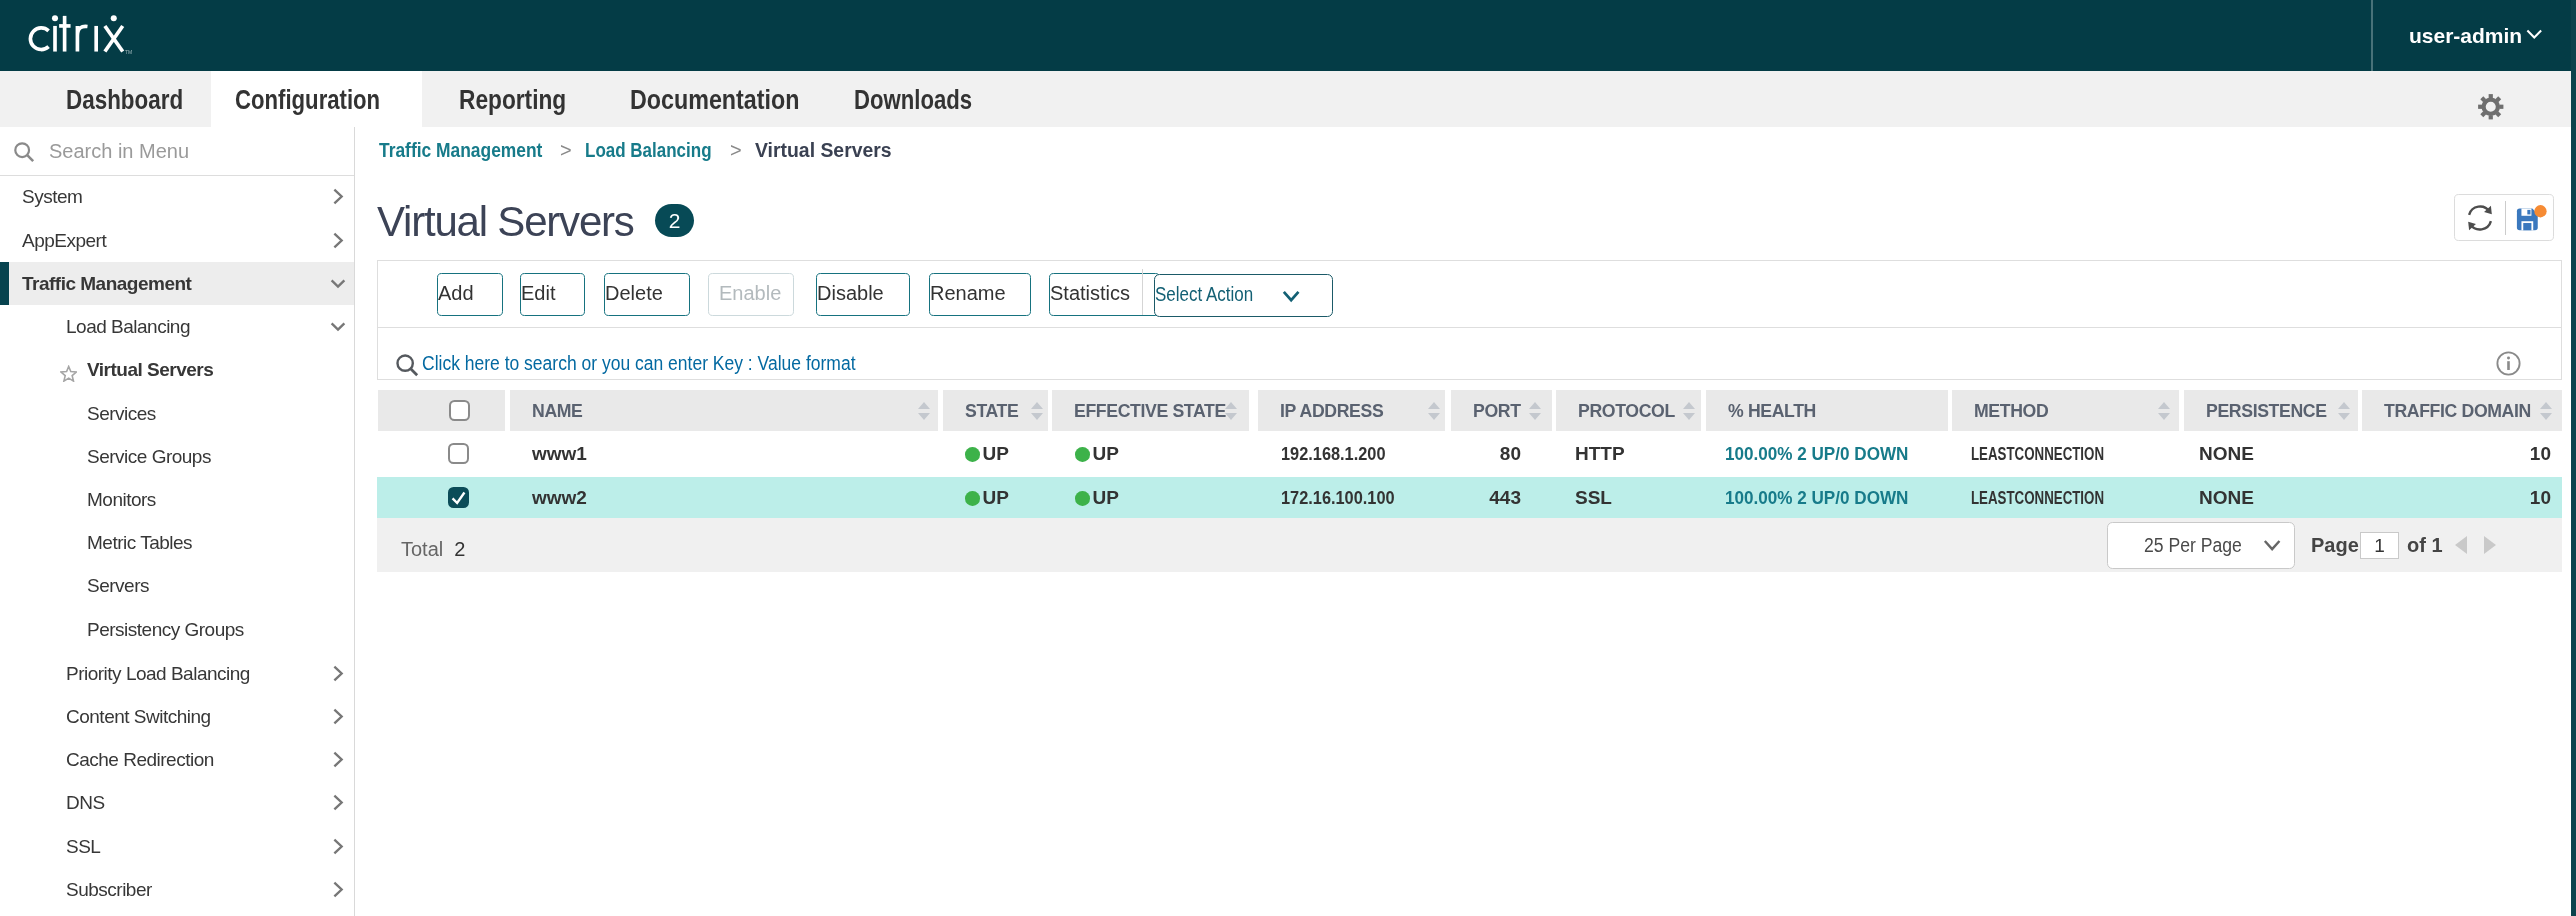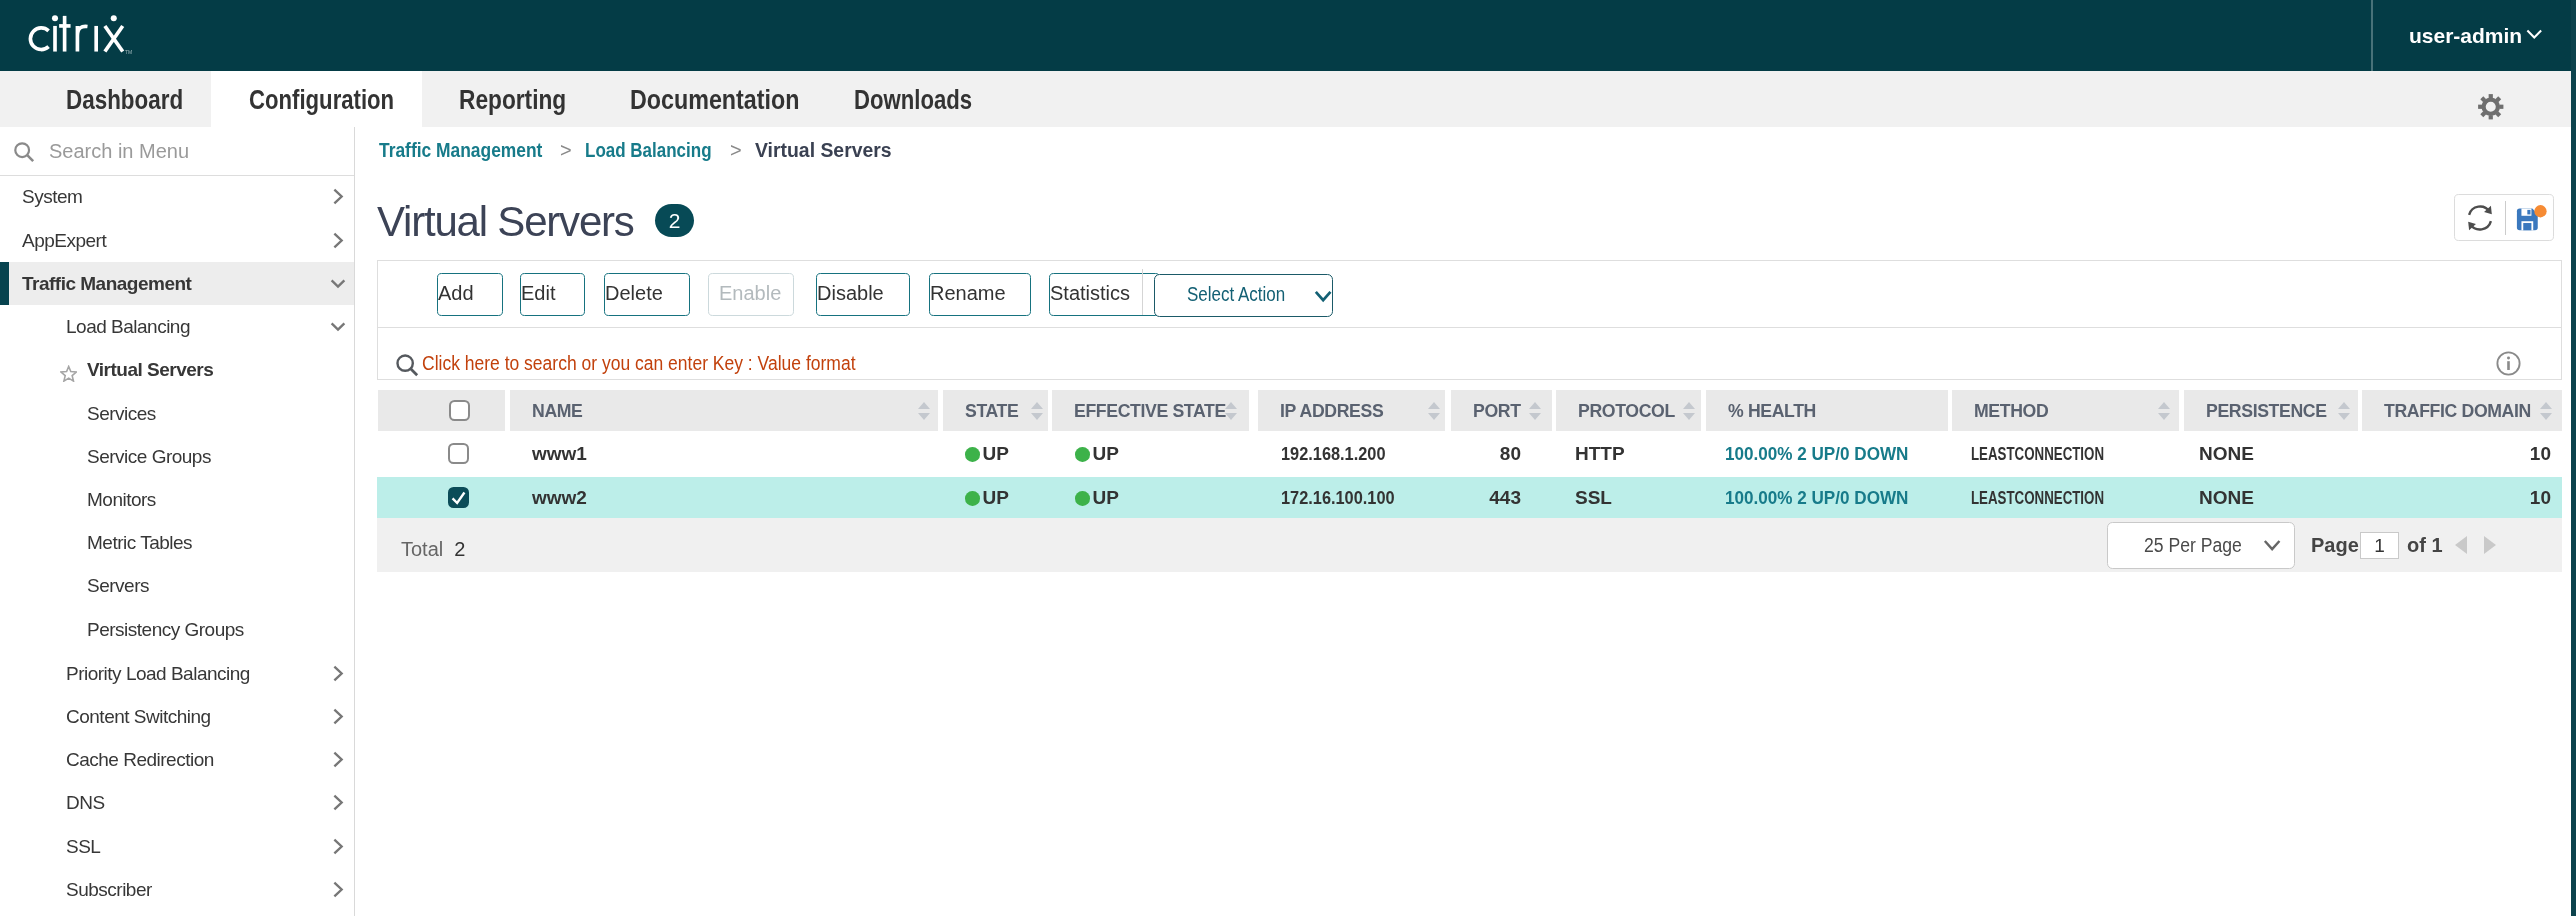--- a/index.html
+++ b/index.html
@@ -40,22 +40,22 @@
   #badge { position:absolute; left:655px; top:204px; width:39px; height:33px; background:#074a56; border-radius:16.5px; color:#fff; font-size:21px; text-align:center; line-height:33px; }
   #iconbox { position:absolute; left:2454px; top:194px; width:100px; height:47px; border:0.9px solid #dcdcdc; border-radius:4.6px; background:#fff; }
   #iconbox .div { position:absolute; left:50px; top:6.4px; width:0.9px; height:34px; background:#ccc; }
 
   
   #toolbox { position:absolute; left:377px; top:260px; width:2185px; height:120px; border:0.9px solid #dedede; }
   #toolbox .hdiv { position:absolute; left:0; top:66px; width:2184px; height:0.9px; background:#dedede; }
   .btn { position:absolute; top:12px; height:43px; line-height:39px; border:1.8px solid #16727f; border-radius:4.6px; background:#fff; font-size:20px; color:#333; text-align:left;margin-left:48px; }
   .btn.dis { border-color:#ccd9dc; color:#b3babd;padding-left:10px; }
   .vsep { position:absolute; left:764px; top:8.3px; width:0.9px; height:46px; background:#d5d5d5; }
-  #selact { position:absolute; left:776px; top:13px; width:179px; height:43px; line-height:39px; border:1.8px solid #1b5a68; border-radius:5.5px; background:#fff; font-size:20px; color:#136074; text-align:right; }
-  #searchbar-txt { position:absolute; left:422px; top:336px; height:54px; line-height:54px; font-size:20px; color:#c2410c; }
+  #selact { position:absolute; left:776px; top:13px; width:179px; height:43px; line-height:39px; border:1.8px solid #1b5a68; border-radius:5.5px; background:#fff; font-size:20px; color:#136074; text-align:left; }
+  #searchbar-txt { position:absolute; left:422px; top:336px; height:54px; line-height:54px; font-size:20px; color:#0369a1; }
 
   
   .hcell { position:absolute; top:0; height:41px; line-height:41px; background:#e9e9e9; font-size:19px; color:#5a6270; white-space:nowrap; letter-spacing:-0.4px; }
   .hcell span { display:inline-block; margin-left:22px; transform:scaleX(0.93); transform-origin:0 50%; }
   .row { position:absolute; left:377px; width:2185px;font-weight:bold; }
   .cell { position:absolute; top:0; height:100%; font-size:19px; color:#333; line-height:inherit; white-space:nowrap; }
   .teal { color:#177b8a; }
   .dot { display:inline-block; width:14.7px; height:14.7px; border-radius:7.3px; background:#3db24a; vertical-align:-1.8px; margin-right:2.8px; }
   .cb { position:absolute; left:71px; width:21px; height:21px; border:2.8px solid #8a8a8a; border-radius:5.5px; background:#fff; }
   .cb.on { background:#0b4c58; border-color:#0b4c58; }
@@ -92,21 +92,21 @@
   <div class="vdiv"></div>
   <div class="user">user-admin</div>
   <svg class="abs" style="left:2526px;top:28.4px" width="16.5" height="12" viewBox="0 0 24 16">
       <polyline points="2,3 12,13 22,3" stroke="#fff" stroke-width="3" fill="none"></polyline>
     </svg>
 </div>
 
 <div id="tabs">
   <div class="active-bg"></div>
   <div class="tab" style="left:66px"><span class="sx" style="transform:scaleX(0.79)">Dashboard</span></div>
-  <div class="tab" style="left:249px"><span class="sx" style="transform:scaleX(0.78)">Configuration</span></div>
+  <div class="tab" style="left:235px"><span class="sx" style="transform:scaleX(0.78)">Configuration</span></div>
   <div class="tab" style="left:459px"><span class="sx" style="transform:scaleX(0.80)">Reporting</span></div>
   <div class="tab" style="left:630px"><span class="sx" style="transform:scaleX(0.82)">Documentation</span></div>
   <div class="tab" style="left:854px"><span class="sx" style="transform:scaleX(0.78)">Downloads</span></div>
   <svg class="abs" style="left:2477px;top:22px" width="27.5" height="27.5" viewBox="0 0 30 30">
     <g fill="#6f6f6f">
       <rect x="12.7" y="1.2" width="4.6" height="4.5"></rect>
       <rect x="12.7" y="1.2" width="4.6" height="4.5" transform="rotate(45 15 15)"></rect>
       <rect x="12.7" y="1.2" width="4.6" height="4.5" transform="rotate(90 15 15)"></rect>
       <rect x="12.7" y="1.2" width="4.6" height="4.5" transform="rotate(135 15 15)"></rect>
       <rect x="12.7" y="1.2" width="4.6" height="4.5" transform="rotate(180 15 15)"></rect>

